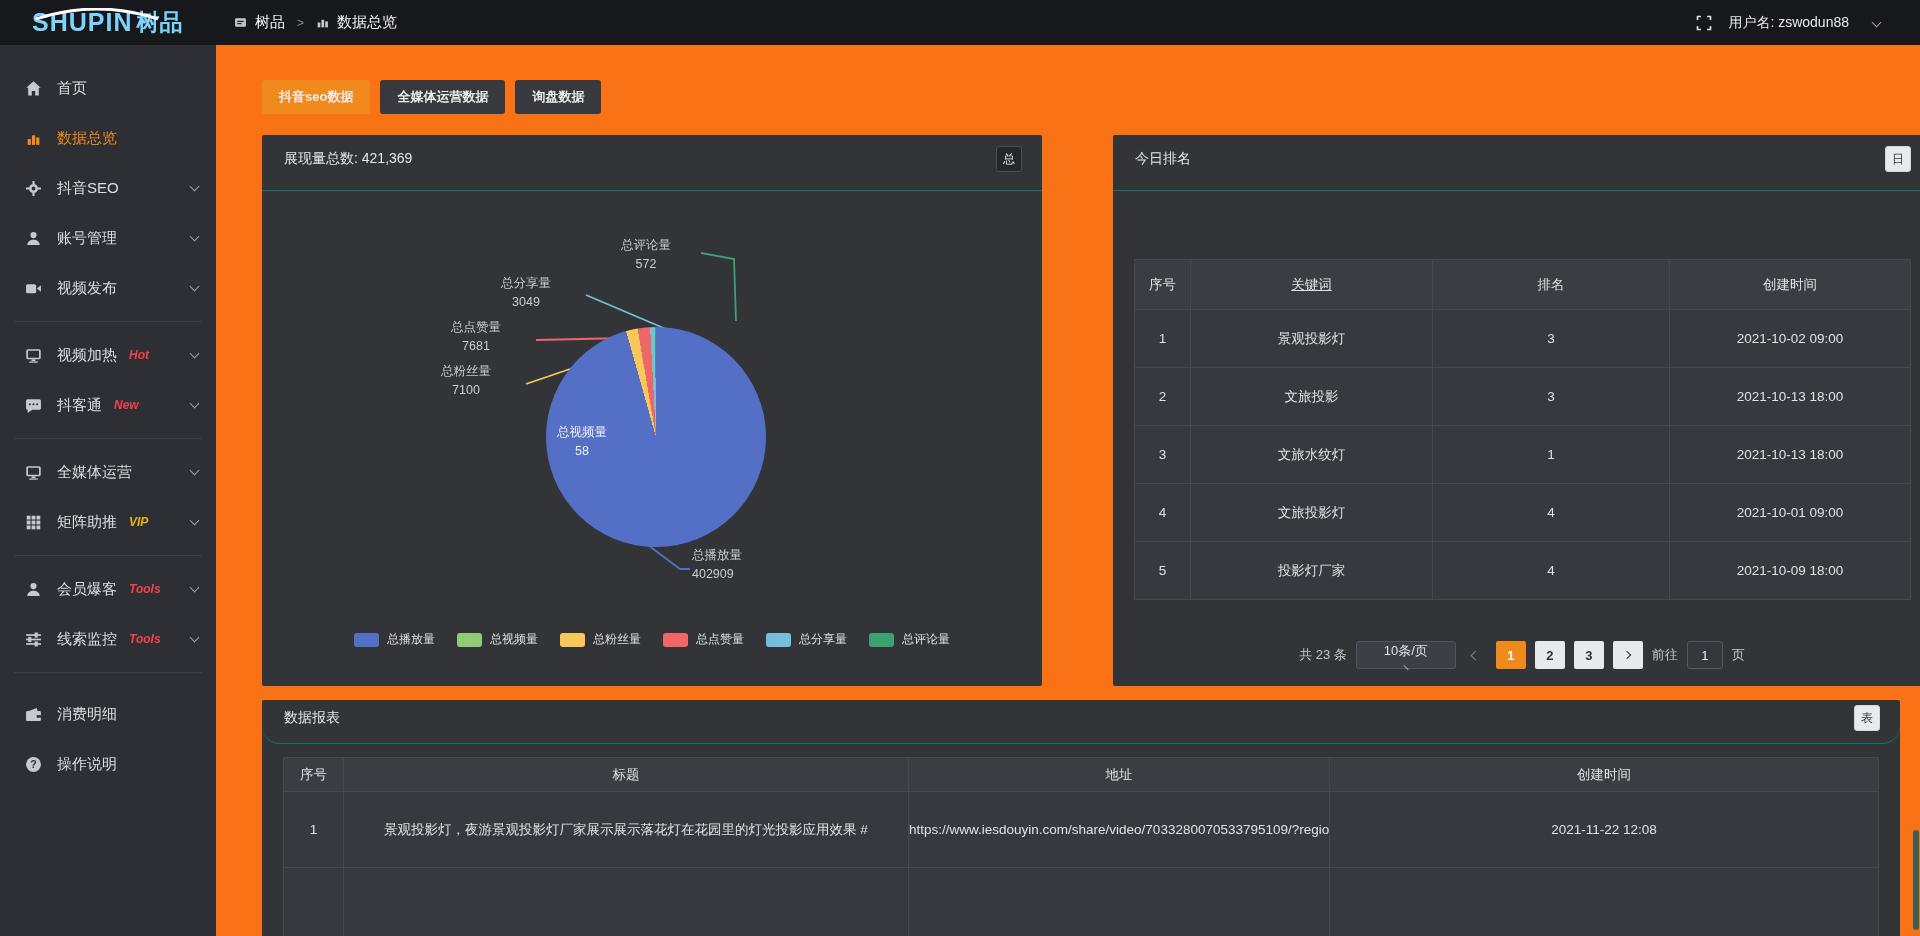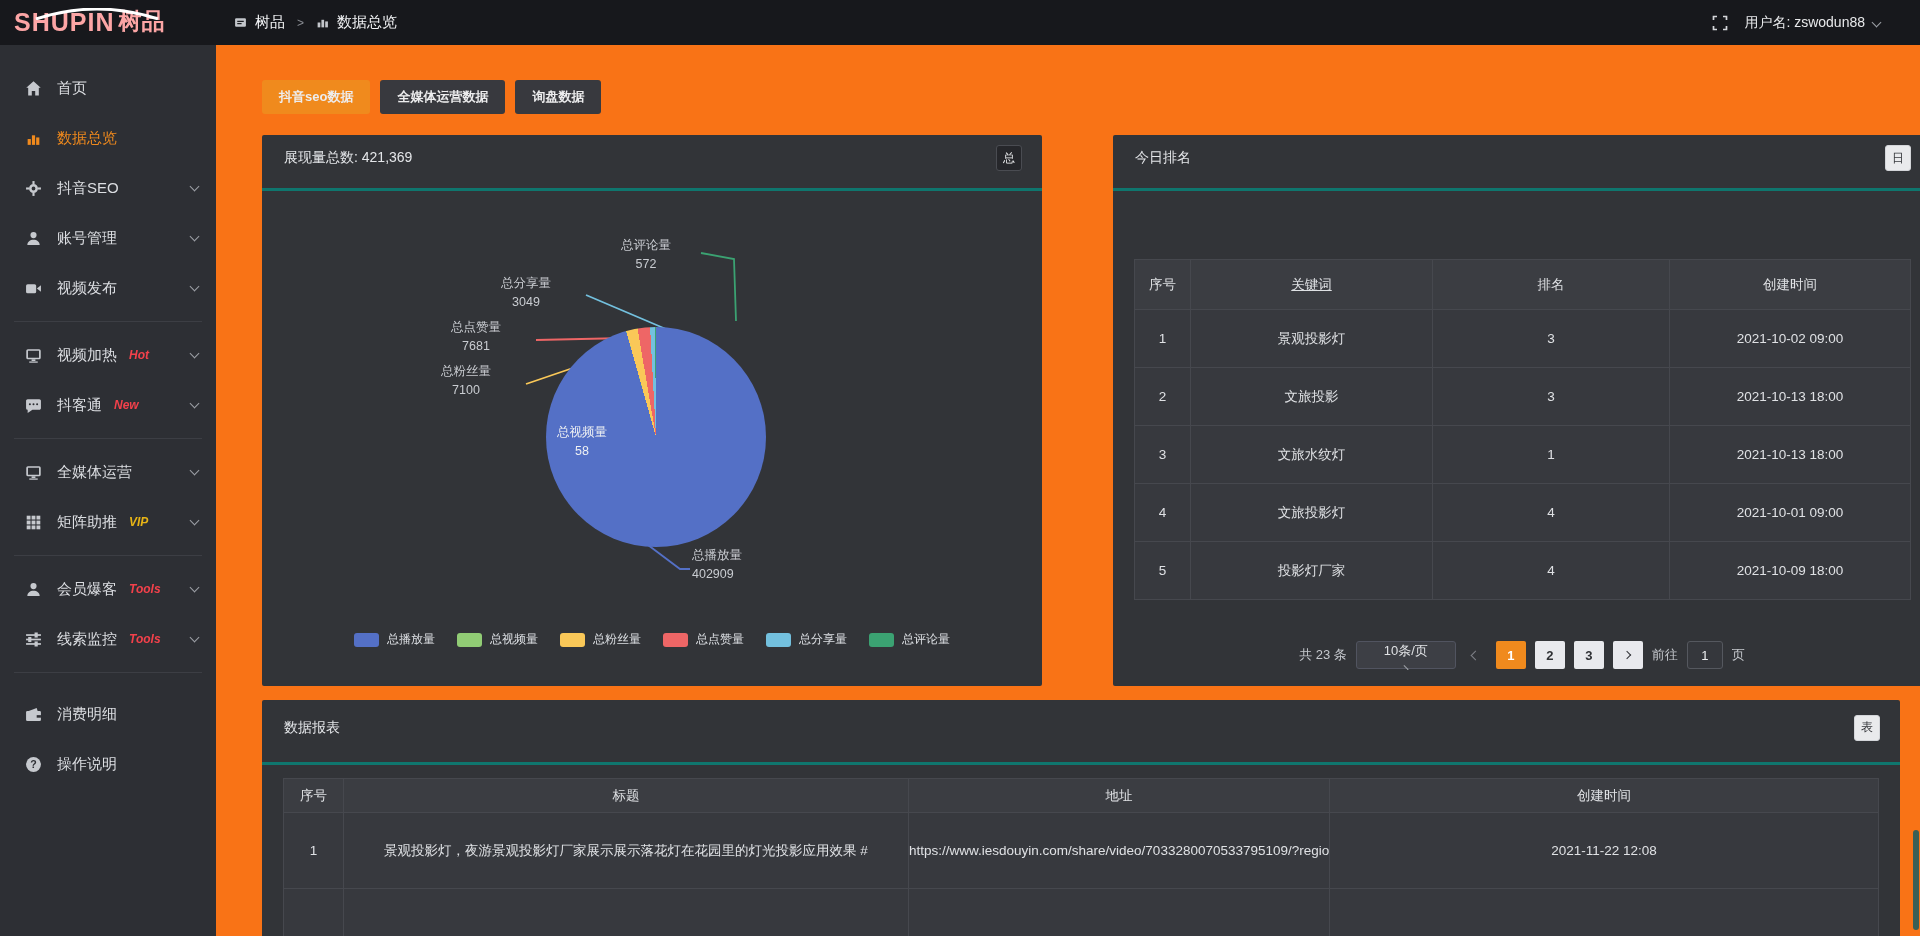--- a/index.html
+++ b/index.html
@@ -2,30 +2,30 @@
 <html><head>
 <meta charset="utf-8">
 <style>
   * { margin:0; padding:0; box-sizing:border-box; }
   html,body { width:1920px; height:936px; overflow:hidden; background:#212226;
     font-family:"Liberation Sans","DejaVu Sans",sans-serif; }
 
   
   .topbar { position:absolute; left:0; top:0; width:1920px; height:45px; background:#17181c;
     display:flex; align-items:center; z-index:5; }
-  .logo { width:216px; padding-left:14px; color:#fca5a5; display:flex; align-items:flex-start; position:relative; }
+  .logo { width:216px; padding-left:32px; color:#7dd3fc; display:flex; align-items:center; position:relative; }
   .logo-arc { position:absolute; left:28px; top:-2px; }
   .logo-brand { font-size:25px; font-weight:bold; letter-spacing:1px; line-height:1; }
   .logo-cn { font-size:23px; font-weight:bold; margin-left:4px; line-height:1; }
   .breadcrumb { display:flex; align-items:center; margin-left:18px; color:#f2f3f5; font-size:15px; gap:8px; }
   .bc-icon { display:flex; color:#c3c6cb; }
   .bc-sep { color:#8b8e94; font-size:12px; margin:0 4px; }
   .topbar-right { margin-left:auto; display:flex; align-items:center; padding-right:40px; color:#e8e9eb; font-size:14px; gap:16px; }
   .fs-icon { display:flex; color:#d4d6d9; cursor:pointer; }
-  .user-wrap { display:flex; align-items:center; gap:8px; cursor:pointer; }
+  .user-wrap { display:flex; align-items:center; gap:24px; cursor:pointer; }
 
   
   .sidebar { position:absolute; left:0; top:45px; width:216px; height:891px; background:#2d2f34; padding-top:18px; }
   .side-item { height:50px; display:flex; align-items:center; padding:0 18px 0 25px; color:#dcdee2;
     font-size:15px; cursor:pointer; }
   .side-item .s-icon { width:17px; height:17px; margin-right:15px; color:#c6c9ce; display:flex; flex:none; }
   .side-item.active { color:#f08a1d; }
   .side-item.active .s-icon { color:#f08a1d; }
   .badge { font-style:italic; font-weight:bold; font-size:12px; margin-left:12px; }
   .badge-red { color:#f3414b; }
@@ -40,21 +40,21 @@
 
   
   .main { position:absolute; left:216px; top:45px; width:1704px; height:891px; background:#f97316; overflow:hidden; }
   .tabs { position:absolute; left:46px; top:35px; display:flex; gap:10px; }
   .tab { height:34px; padding:0 17px; background:#38393e; color:#ededee; font-size:13px; font-weight:bold;
     border-radius:3px; display:flex; align-items:center; cursor:pointer; border:none; }
   .tab.active { background:#f08a1d; }
 
   .panel { position:absolute; background:#323438; border-radius:2px; }
   .panel-header { height:56px; display:flex; align-items:center; justify-content:space-between;
-    padding:0 20px 7px 22px; border-bottom:3px solid #0f766e; color:#e4e6e9; font-size:14px; }
+    padding:0 20px 7px 22px; border-bottom:1px solid #0f766e; color:#e4e6e9; font-size:14px; }
   .toggle-btn { width:26px; height:26px; border-radius:3px; font-size:12px; display:flex; align-items:center;
     justify-content:center; cursor:pointer; border:1px solid #4a4c52; }
   .toggle-dark { background:#26272b; color:#e9eaec; }
   .toggle-light { background:#e9eaec; color:#35373b; border-color:#d3d5d9; }
 
   
   .chart-panel { left:46px; top:90px; width:780px; height:551px; }
   .chart-area { position:absolute; left:0; top:56px; right:0; bottom:0; }
   .chart-title { position:absolute; left:0; right:0; top:30px; text-align:center; color:#d5d7da;
     font-size:20px; font-weight:bold; letter-spacing:1px; }
@@ -93,21 +93,21 @@
     border:none; cursor:pointer; font-weight:bold; }
   .pg-num.active { background:#f08a1d; color:#fff; }
   .pg-next { width:30px; height:28px; border-radius:2px; background:#e8e9ed; display:flex; align-items:center;
     justify-content:center; cursor:pointer; }
   .pg-next .chev { border-color:#2f3135; width:6px; height:6px; margin-left:-2px; }
   .pg-input { width:36px; height:28px; background:#35373c; border:1px solid #55585f; border-radius:3px;
     color:#eceef0; text-align:center; font-size:13px; }
 
   
   .report-panel { left:46px; top:655px; width:1638px; height:400px; }
-  .report-header { height:65px; }
+  .report-header { height:44px;border-radius:18px; }
   .report-table { margin:13px 21px 0; width:1596px; table-layout:fixed; }
   .report-table th, .report-table td { border:1px solid #46484e; color:#dfe1e4; font-weight:normal; }
   .report-table th { height:34px; background:#3b3d42; font-size:13.5px; text-align:center; }
   .report-table td { height:76px; background:#37393e; font-size:13.5px; text-align:center; }
   .rp-idx { width:60px; } .rp-title { width:565px; } .rp-url { width:421px; }
   .td-title { text-align:left; padding:0 12px; white-space:nowrap; overflow:hidden; }
   .td-url { color:#f08a1d; white-space:nowrap; overflow:hidden; cursor:pointer; }
   .empty-row td { height:80px; }
 
   

